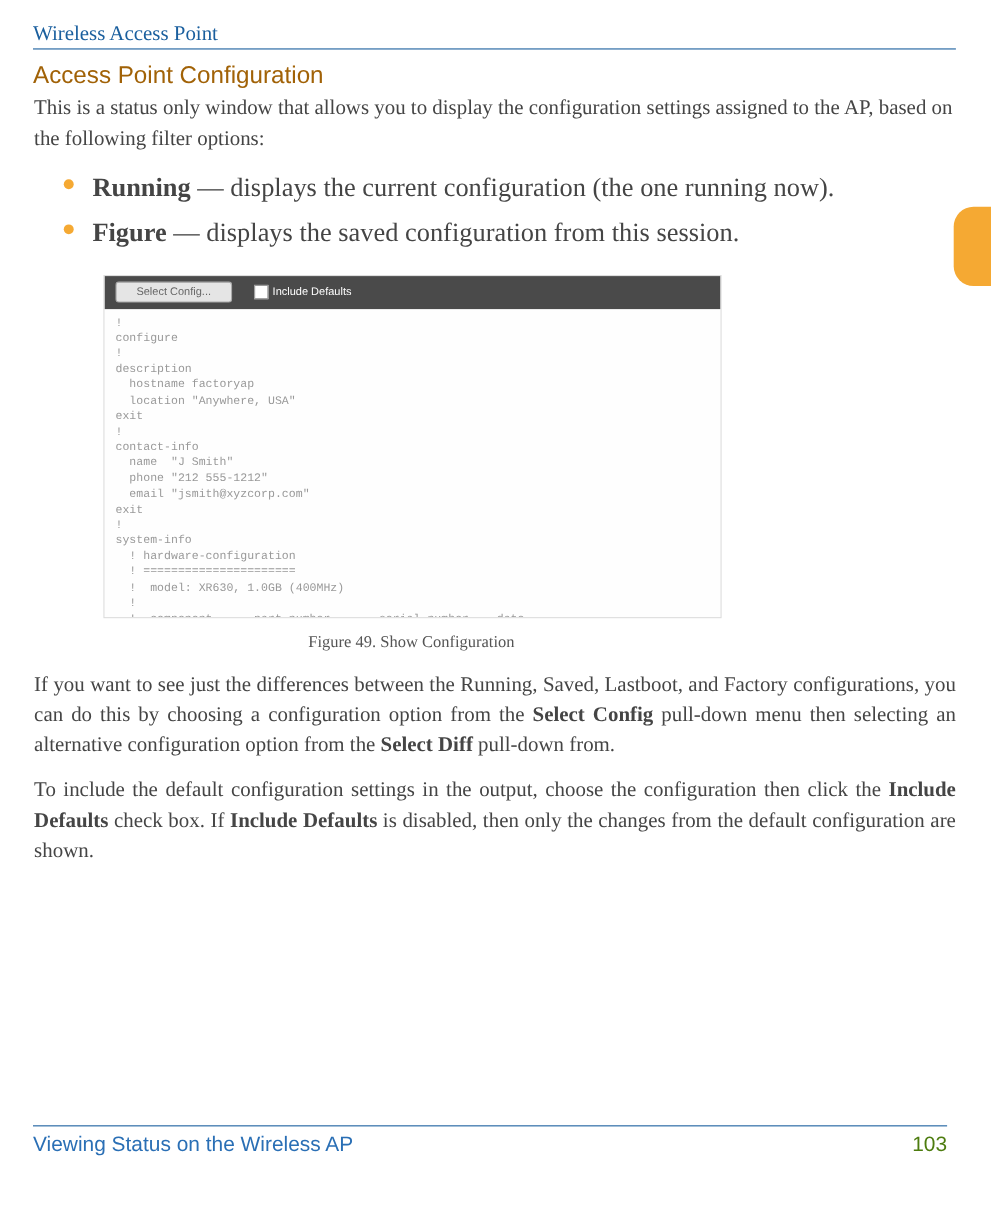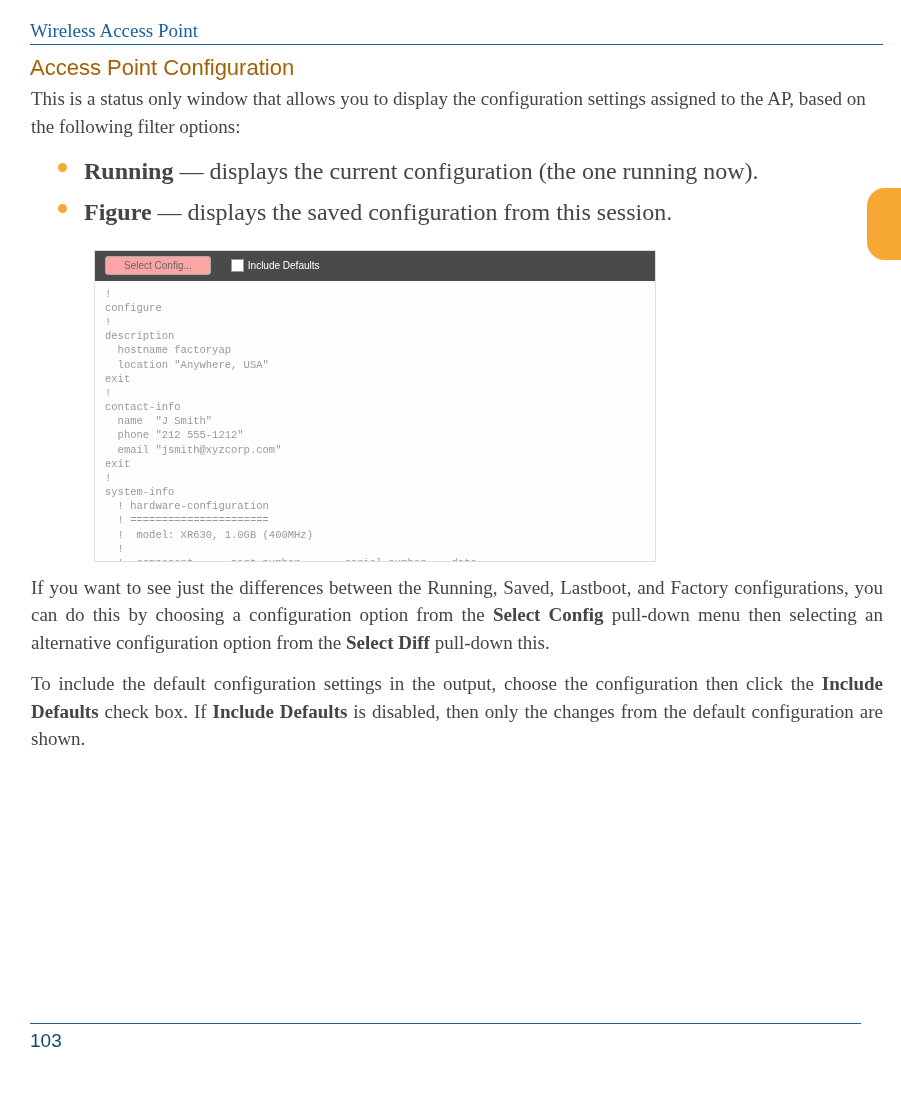--- a/index.html
+++ b/index.html
@@ -6,21 +6,21 @@
     margin: 0;
     padding: 0;
     font-family: Georgia, 'Times New Roman', serif;
     background: #fff;
     width: 901px;
     height: 1114px;
     position: relative;
     color: #333;
   }
   .page {
-    padding: 20px 18px 20px 30px;
+    padding: 20px 32px 20px 30px;
     position: relative;
     height: 1074px;
     box-sizing: border-box;
   }
   .header-title {
     color: #1a5f9e;
     font-size: 19px;
     font-family: Georgia, serif;
     margin-bottom: 2px;
   }
@@ -86,21 +86,21 @@
   }
   .fig-top-bar {
     background: #4a4a4a;
     height: 30px;
     display: flex;
     align-items: center;
     padding: 0 10px;
     gap: 20px;
   }
   .fig-btn {
-    background: #fca5a5;
+    background: #e5e5e5;
     border: 1px solid #aaa;
     border-radius: 3px;
     font-size: 10px;
     color: #666;
     padding: 3px 18px;
     font-family: Arial, sans-serif;
   }
   .fig-check {
     color: #fff;
     font-size: 10px;
@@ -158,21 +158,21 @@
     justify-content: space-between;
     align-items: baseline;
     font-family: Arial, Helvetica, sans-serif;
   }
   .footer-left {
     color: #2a6fb5;
     font-size: 19px;
     font-weight: 300;
   }
   .footer-right {
-    color: #0c4a6e;
+    color: #4d7c0f;
     font-size: 19px;
   }
 </style>
 </head>
 <body>
 
 <div class="page">
   <div class="header-title">Wireless Access Point</div>
   <hr class="header-rule">
 
@@ -211,31 +211,33 @@
   email "jsmith@xyzcorp.com"
 exit
 !
 system-info
   ! hardware-configuration
   ! ======================
   !  model: XR630, 1.0GB (400MHz)
   !
   !  component      part number       serial number    date</div>
     </div>
+    <div class="figure-caption">Figure 49. Show Configuration</div>
   </div>
 
   <div class="body-text justify">
-    <span>If you want to see just the differences between the Running, Saved, Lastboot, and Factory configurations, you can do this by choosing a configuration option from the </span><span class="bold">Select Config</span><span> pull-down menu then selecting an alternative configuration option from the </span><span class="bold">Select Diff</span><span> pull-down this.</span>
+    <span>If you want to see just the differences between the Running, Saved, Lastboot, and Factory configurations, you can do this by choosing a configuration option from the </span><span class="bold">Select Config</span><span> pull-down menu then selecting an alternative configuration option from the </span><span class="bold">Select Diff</span><span> pull-down from.</span>
   </div>
 
   <div class="body-text justify">
     <span>To include the default configuration settings in the output, choose the configuration then click the </span><span class="bold">Include Defaults</span><span> check box. If </span><span class="bold">Include Defaults</span><span> is disabled, then only the changes from the default configuration are shown.</span>
   </div>
 
   <div class="side-tab"></div>
 
   <div class="footer">
     <hr class="footer-rule">
     <div class="footer-row">
+      <span class="footer-left">Viewing Status on the Wireless AP</span>
       <span class="footer-right">103</span>
     </div>
   </div>
 </div>
 
 </body></html>

